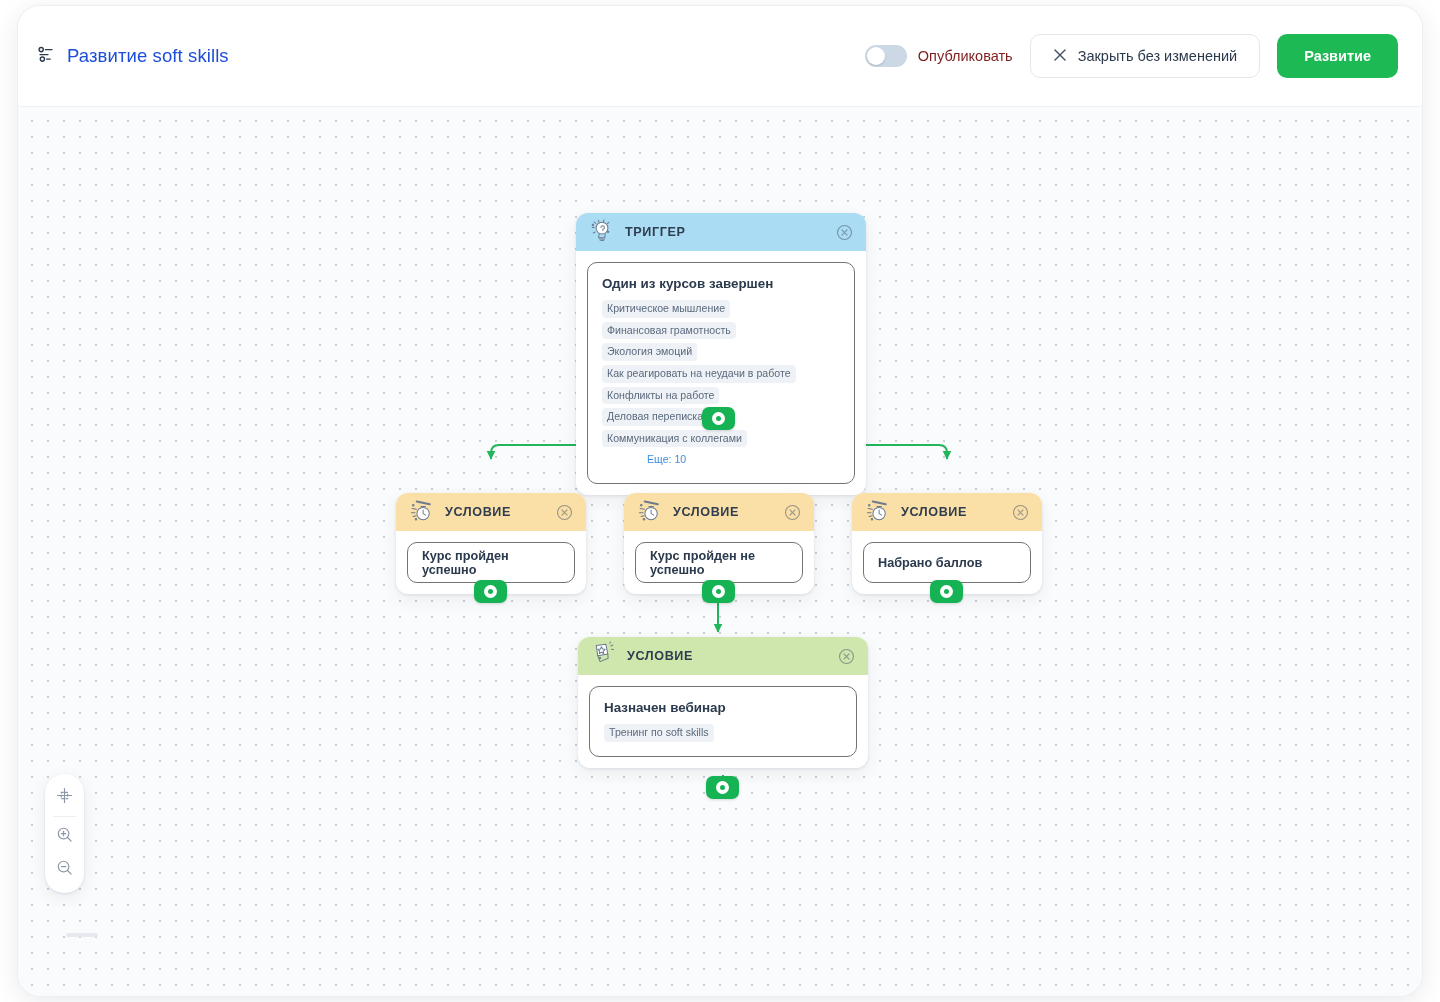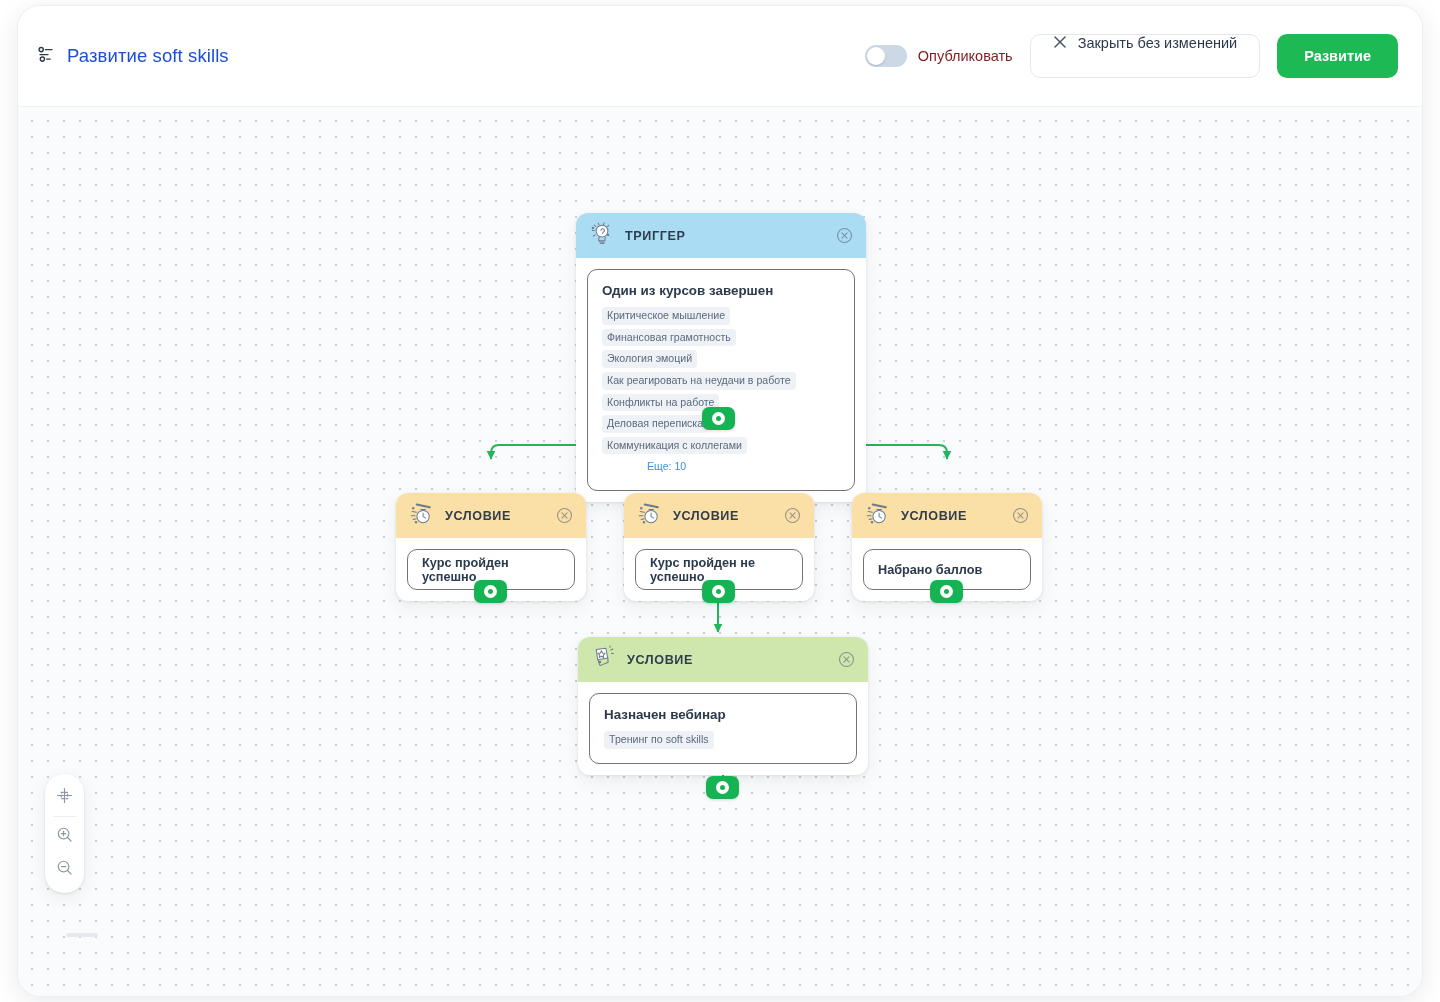--- a/index.html
+++ b/index.html
@@ -62,21 +62,21 @@
     width: 18px; height: 18px;
     border-radius: 50%;
     background: #ffffff;
     box-shadow: 0 1px 2px rgba(0,0,0,.16);
   }
   #publish-label {
     font-size: 14.5px;
     color: #7f1d1d;
   }
   #close-btn {
-    display: flex; align-items: flex-start; gap: 11px;
+    display: flex; align-items: center; gap: 11px;
     height: 44px;
     padding: 0 22px;
     border: 1px solid #e2e7ee;
     border-radius: 10px;
     background: #fff;
     font-size: 14.5px;
     color: #2b3a4d;
     cursor: pointer;
     white-space: nowrap;
   }
@@ -111,21 +111,21 @@
 
   
   .node {
     position: absolute;
     background: #ffffff;
     border-radius: 12px;
     box-shadow: 0 1px 3px rgba(30,50,80,.10), 0 6px 16px rgba(30,50,80,.07);
     overflow: hidden;
   }
   .node-head {
-    height: 45px;
+    height: 38px;
     display: flex;
     align-items: center;
     padding: 0 13px 0 13px;
     gap: 9px;
   }
   .node-head .htitle {
     font-size: 12.6px;
     font-weight: bold;
     letter-spacing: .6px;
     color: #2f3d4f;

